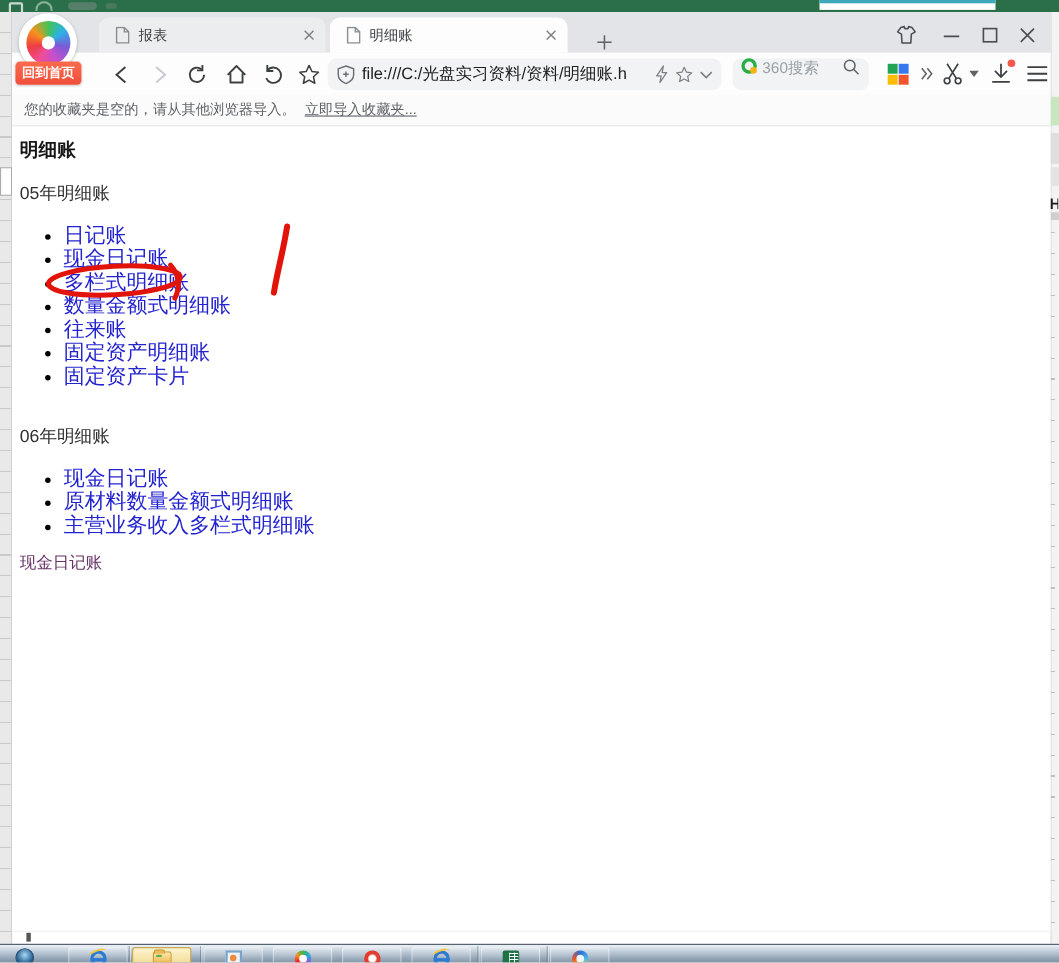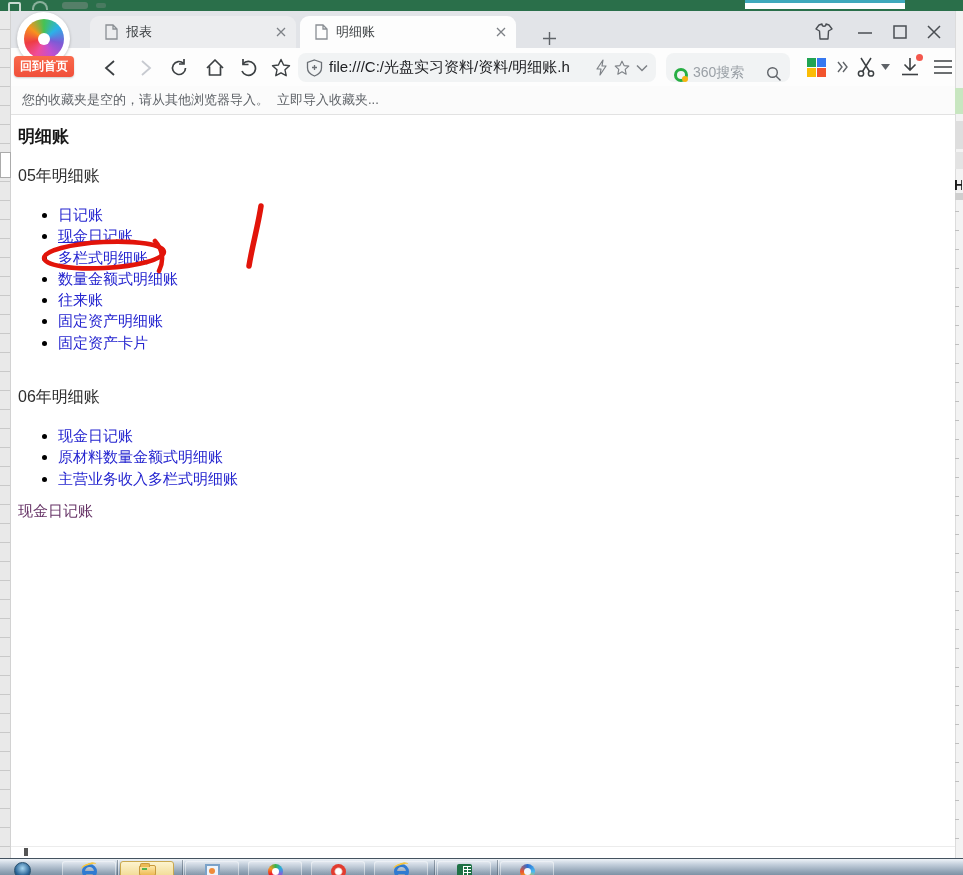--- a/index.html
+++ b/index.html
@@ -45,50 +45,50 @@
   .navbtn { position:absolute; top:8px; width:24px; height:24px; display:flex; align-items:center; justify-content:center; }
   .nb-back { left:88px; } .nb-fwd { left:122px; } .nb-refresh { left:156px; } .nb-home { left:192px; }
   .nb-restore { left:226px; } .nb-star { left:258px; }
 
   .addressbar { position:absolute; left:287px; top:5px; width:358px; height:29px; background:#f1f3f4; border-radius:8px;
                 display:flex; align-items:center; padding:0 8px; }
   .addressbar .url { flex:1; font-size:15px; color:#202124; white-space:nowrap; overflow:hidden; margin-left:6px; }
   .addr-ic { flex:0 0 auto; margin-left:6px; }
 
   .searchbox { position:absolute; left:655px; top:5px; width:124px; height:29px; background:#f1f3f4; border-radius:8px;
-               display:flex; align-items:flex-end; padding:0 8px; }
+               display:flex; align-items:flex-start; padding:0 8px; }
   .searchbox .stext { flex:1; font-size:14px; color:#9aa0a6; margin-left:5px; white-space:nowrap; }
   .o-logo { width:14px; height:14px; border:3px solid #27ae44; border-radius:50%; position:relative; flex:0 0 auto; }
   .o-logo::after { content:""; position:absolute; right:-3px; bottom:-3px; width:6px; height:6px; background:#f6b410; border-radius:50%; }
 
   .toolbtn { position:absolute; top:7px; display:flex; align-items:center; justify-content:center; height:24px; }
   .tb-grid { left:793px; width:24px; }
   .tb-more { left:823px; width:16px; }
   .tb-scissors { left:843px; width:24px; }
   .tb-caret { left:869px; width:10px; }
   .tb-down { left:886px; width:26px; }
   .tb-menu { left:920px; width:24px; }
   .grid4 { width:19px; height:19px; display:grid; grid-template-columns:1fr 1fr; gap:1px; }
   .grid4 i { display:block; }
   .grid4 .g1{background:#21a453;} .grid4 .g2{background:#3678f0;} .grid4 .g3{background:#fbbc05;} .grid4 .g4{background:#f2542d;}
   .reddot { position:absolute; right:0px; top:-1px; width:7px; height:7px; background:#f4574d; border-radius:50%; }
 
   .bookmarkbar { position:absolute; left:11px; top:86px; width:944px; height:29px; background:#fbfbfb;
                  border-bottom:1px solid #e2e2e2; display:flex; align-items:center; padding-left:11px; }
   .bm-text { font-size:13px; color:#5f6368; }
-  .bm-link { font-size:13px; color:#5f6368; margin-left:8px; cursor:pointer; }
+  .bm-link { font-size:13px; color:#5f6368; text-decoration:underline; margin-left:8px; cursor:pointer; }
 
   
   .content { position:absolute; left:11px; top:115px; width:944px; height:731px; background:#fff; }
   .page-title { position:absolute; left:7px; top:10px; font-size:17px; font-weight:bold; color:#161616; }
   .sec-h { position:absolute; left:7px; font-size:16px; color:#2e2e2e; }
   .h05 { top:51px; } .h06 { top:272px; }
   ul.links { position:absolute; left:7px; list-style:disc; padding-left:40px; color:#000; }
   .ul1 { top:89px; } .ul2 { top:310px; }
-  ul.links li { font-size:15px; line-height:21.3px; }
+  ul.links li { font-size:19px; line-height:21.3px; }
   ul.links li span { color:#2424cf; cursor:pointer; }
   ul.links li span.u { text-decoration:underline; }
   .home-link { position:absolute; left:7px; top:387px; font-size:15px; color:#663366; cursor:pointer; }
 
   .annot { position:absolute; left:0; top:0; pointer-events:none; }
 
   
   .taskbar { position:absolute; left:0; top:858px; width:963px; height:17px;
              background:linear-gradient(#eef3f8, #c2cedb 35%, #90a2b4 80%, #7e92a5);
              border-top:1px solid #44525f; overflow:hidden; }

